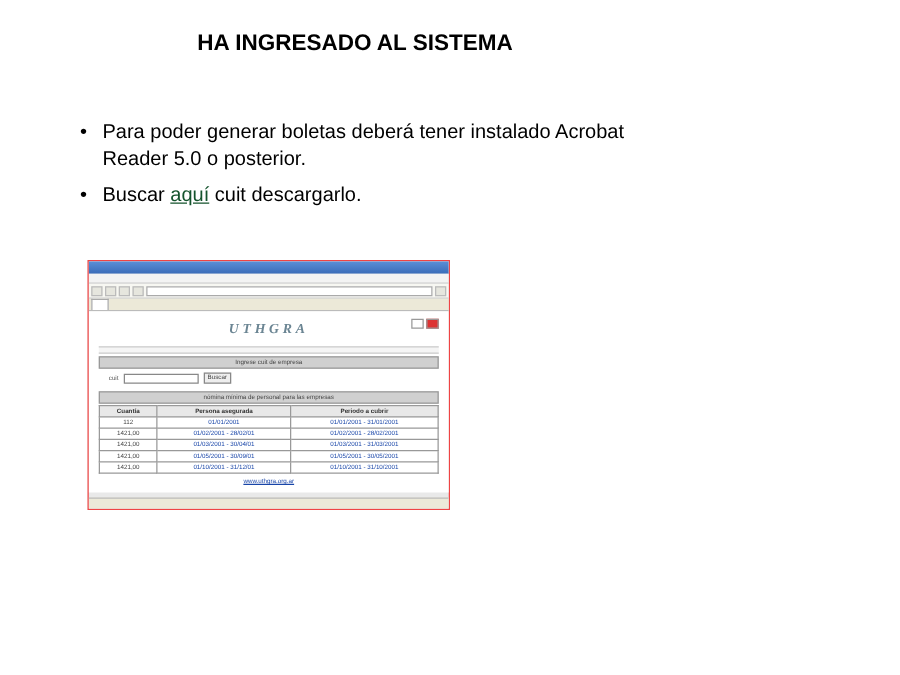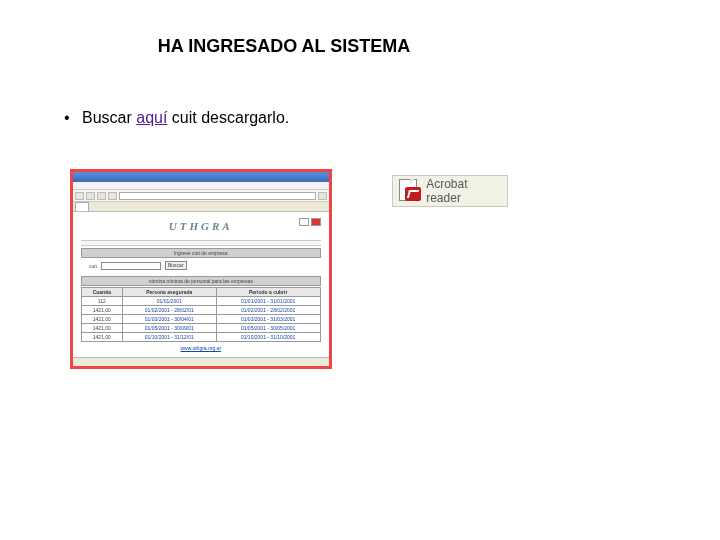--- a/index.html
+++ b/index.html
@@ -8,21 +8,21 @@
     padding: 0;
     width: 720px;
     height: 540px;
     font-family: Arial, Helvetica, sans-serif;
     background: #fff;
     color: #000;
   }
   .slide {
     width: 568px;
     height: 540px;
-    padding: 36px 60px 20px 60px;
+    padding: 24px 60px 20px 60px;
     position: relative;
   }
   .title {
     text-align: center;
     font-weight: bold;
     font-size: 18px;
     margin: 0 0 50px 0;
   }
   ul.bullets {
     list-style: none;
@@ -37,37 +37,37 @@
     margin-bottom: 6px;
   }
   ul.bullets li::before {
     content: "•";
     position: absolute;
     left: 4px;
     top: 0;
     font-size: 16px;
   }
   .link {
-    color: #4c1d95;
+    color: #14532d;
     text-decoration: underline;
     cursor: pointer;
   }
   .figures {
     display: flex;
     align-items: flex-start;
     gap: 60px;
     margin-top: 30px;
     padding-left: 10px;
   }
   
   .browser {
     width: 290px;
     height: 200px;
     background: #e9e9e9;
-    border: 3px solid #ef4444;
+    border: 1px solid #ef4444;
     font-size: 5px;
     color: #444;
     overflow: hidden;
     position: relative;
   }
   .titlebar {
     height: 10px;
     background: linear-gradient(#5b8fd8, #3a6cb8);
     color: #fff;
     font-size: 5px;
@@ -283,20 +283,23 @@
   }
 </style>
 </head>
 <body>
 
 <div class="slide">
 
   <h1 class="title">HA INGRESADO AL SISTEMA</h1>
 
   <ul class="bullets">
+    <li>
+      <span>Para poder generar boletas deberá tener instalado Acrobat Reader 5.0 o posterior.</span>
+    </li>
     <li>
       <span>Buscar </span><a class="link">aquí</a><span> cuit descargarlo.</span>
     </li>
   </ul>
 
   <div class="figures">
 
     <div class="browser">
       <div class="titlebar"></div>
       <div class="menubar"></div>
@@ -361,23 +364,15 @@
               <td class="blue">01/10/2001 - 31/12/01</td>
               <td class="blue">01/10/2001 - 31/10/2001</td>
             </tr>
           </tbody>
         </table>
         <div class="footer-link">www.uthgra.org.ar</div>
       </div>
       <div class="statusbar"></div>
     </div>
 
-    <div class="acrobat">
-      <div class="pdf-icon">
-        <div class="pdf-page"></div>
-        <div class="pdf-fold"></div>
-        <div class="pdf-badge"></div>
-      </div>
-      <span class="acrobat-label">Acrobat reader</span>
-    </div>
 
   </div>
 </div>
 
 </body></html>

